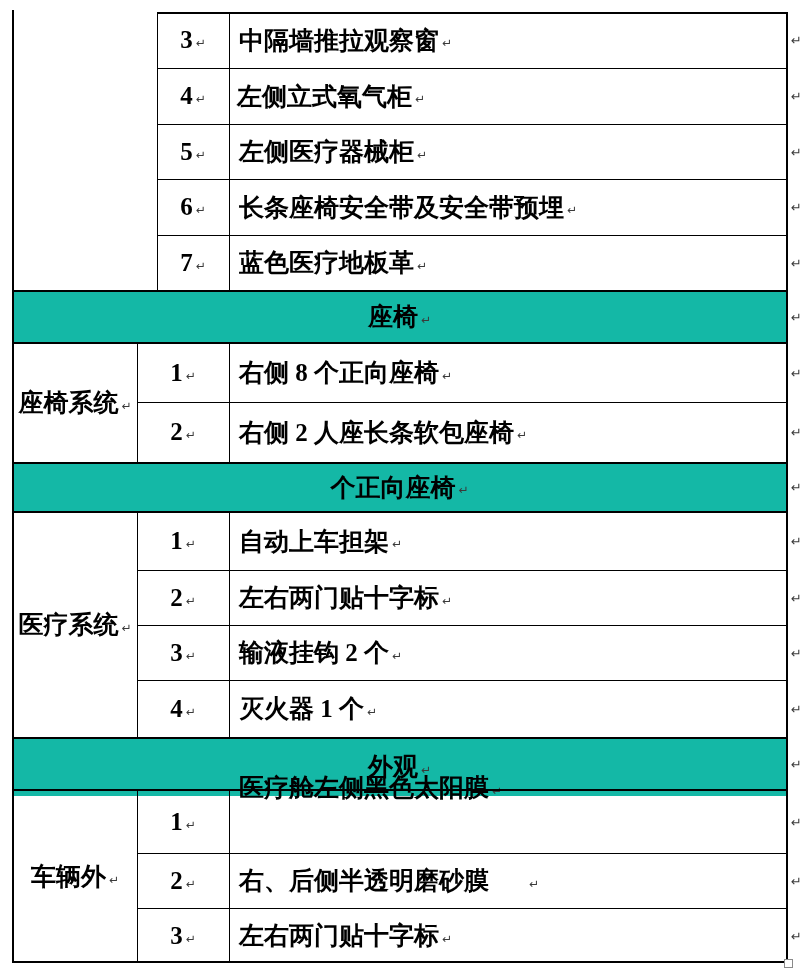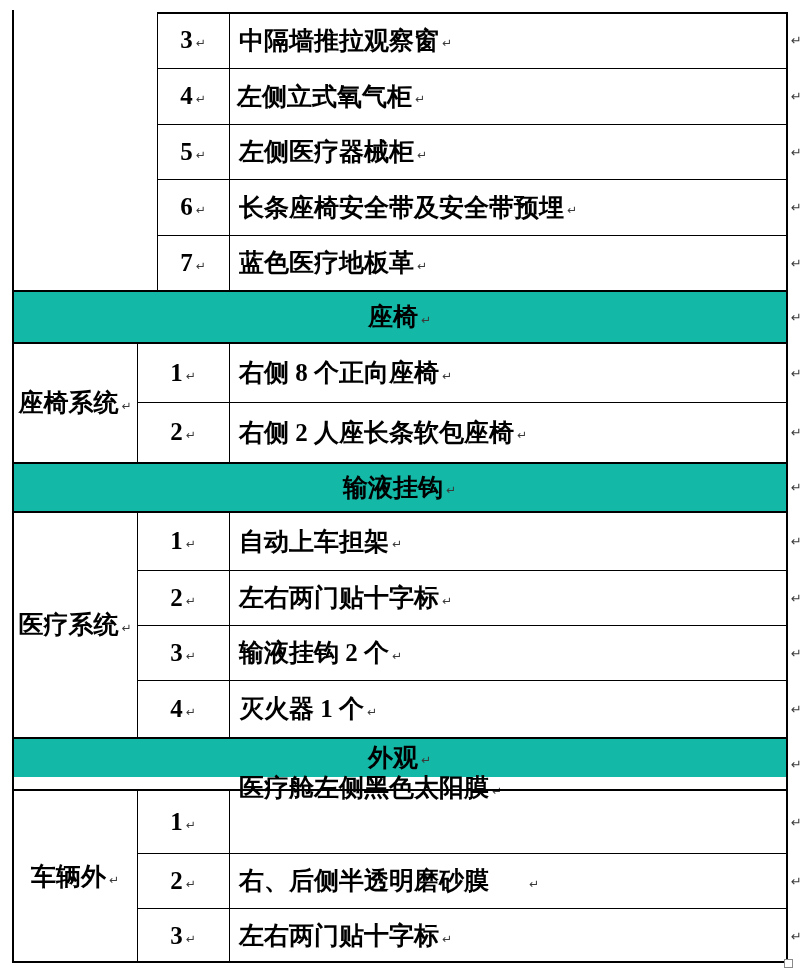--- a/index.html
+++ b/index.html
@@ -100,21 +100,21 @@
         <span>2</span>
         <span class="pm">↵</span>
       </div>
       <div class="cell desc" style="left: 229px; top: 402px; width: 557px; height: 60px;">
         <span>右侧 2 人座长条软包座椅</span>
         <span class="pm">↵</span>
       </div>
       <div class="line" style="left: 137px; top: 402px; width: 650px; height: 1px;"></div>
       <div class="rowend" style="left: 791px; top: 432px;">↵</div>
       <div class="cell header" style="left: 13px; top: 462px; width: 773px; height: 50px;">
-        <span>输液挂钩</span>
+        <span>个正向座椅</span>
         <span class="pm">↵</span>
       </div>
       <div class="line" style="left: 12px; top: 462px; width: 776px; height: 2px;"></div>
       <div class="line" style="left: 12px; top: 511px; width: 776px; height: 2px;"></div>
       <div class="rowend" style="left: 791px; top: 487px;">↵</div>
       <div class="cell center" style="left: 13px; top: 512px; width: 124px; height: 225px;">
         <span>医疗系统</span>
         <span class="pm">↵</span>
       </div>
       <div class="line" style="left: 137px; top: 512px; width: 1px; height: 225px;"></div>
@@ -151,21 +151,21 @@
       <div class="cell center" style="left: 137px; top: 680px; width: 92px; height: 57px;">
         <span>4</span>
         <span class="pm">↵</span>
       </div>
       <div class="cell desc" style="left: 229px; top: 680px; width: 557px; height: 57px;">
         <span>灭火器 1 个</span>
         <span class="pm">↵</span>
       </div>
       <div class="line" style="left: 137px; top: 680px; width: 650px; height: 1px;"></div>
       <div class="rowend" style="left: 791px; top: 708.5px;">↵</div>
-      <div class="cell header" style="left: 13px; top: 737px; width: 773px; height: 40px;">
+      <div class="cell header" style="left: 13px; top: 737px; width: 773px; height: 59px;">
         <span>外观</span>
         <span class="pm">↵</span>
       </div>
       <div class="line" style="left: 12px; top: 737px; width: 776px; height: 2px;"></div>
       <div class="line" style="left: 12px; top: 789px; width: 776px; height: 2px;"></div>
       <div class="rowend" style="left: 791px; top: 763.5px;">↵</div>
       <div class="cell center" style="left: 13px; top: 790px; width: 124px; height: 173px;">
         <span>车辆外</span>
         <span class="pm">↵</span>
       </div>

